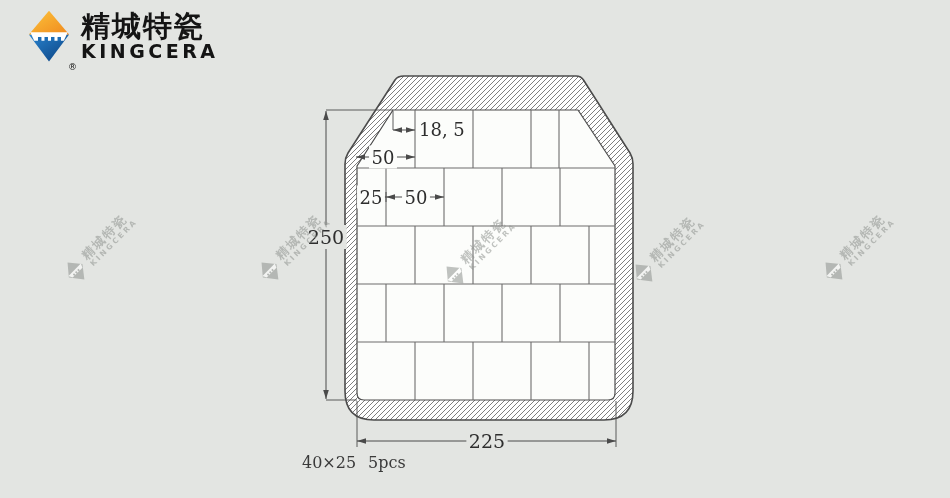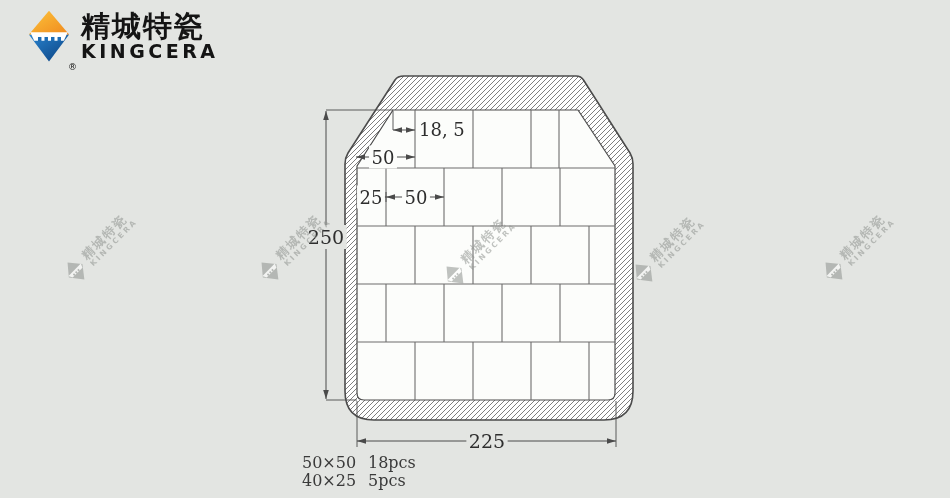--- a/index.html
+++ b/index.html
@@ -221,22 +221,18 @@
           <div class="wm-txt">
             <div class="wm-cn">精城特瓷</div>
             <div class="wm-en">KINGCERA</div>
           </div>
         </div>
       </div>
     </div>
 
   <div class="legend" id="legend">
       <div class="legend-row">
-        <span class="legend-size">50×50</span>
-        <span class="legend-count">18pcs</span>
-      </div>
-      <div class="legend-row">
         <span class="legend-size">40×25</span>
         <span class="legend-count">5pcs</span>
       </div>
     </div>
 
 </div>
 
 </body></html>

